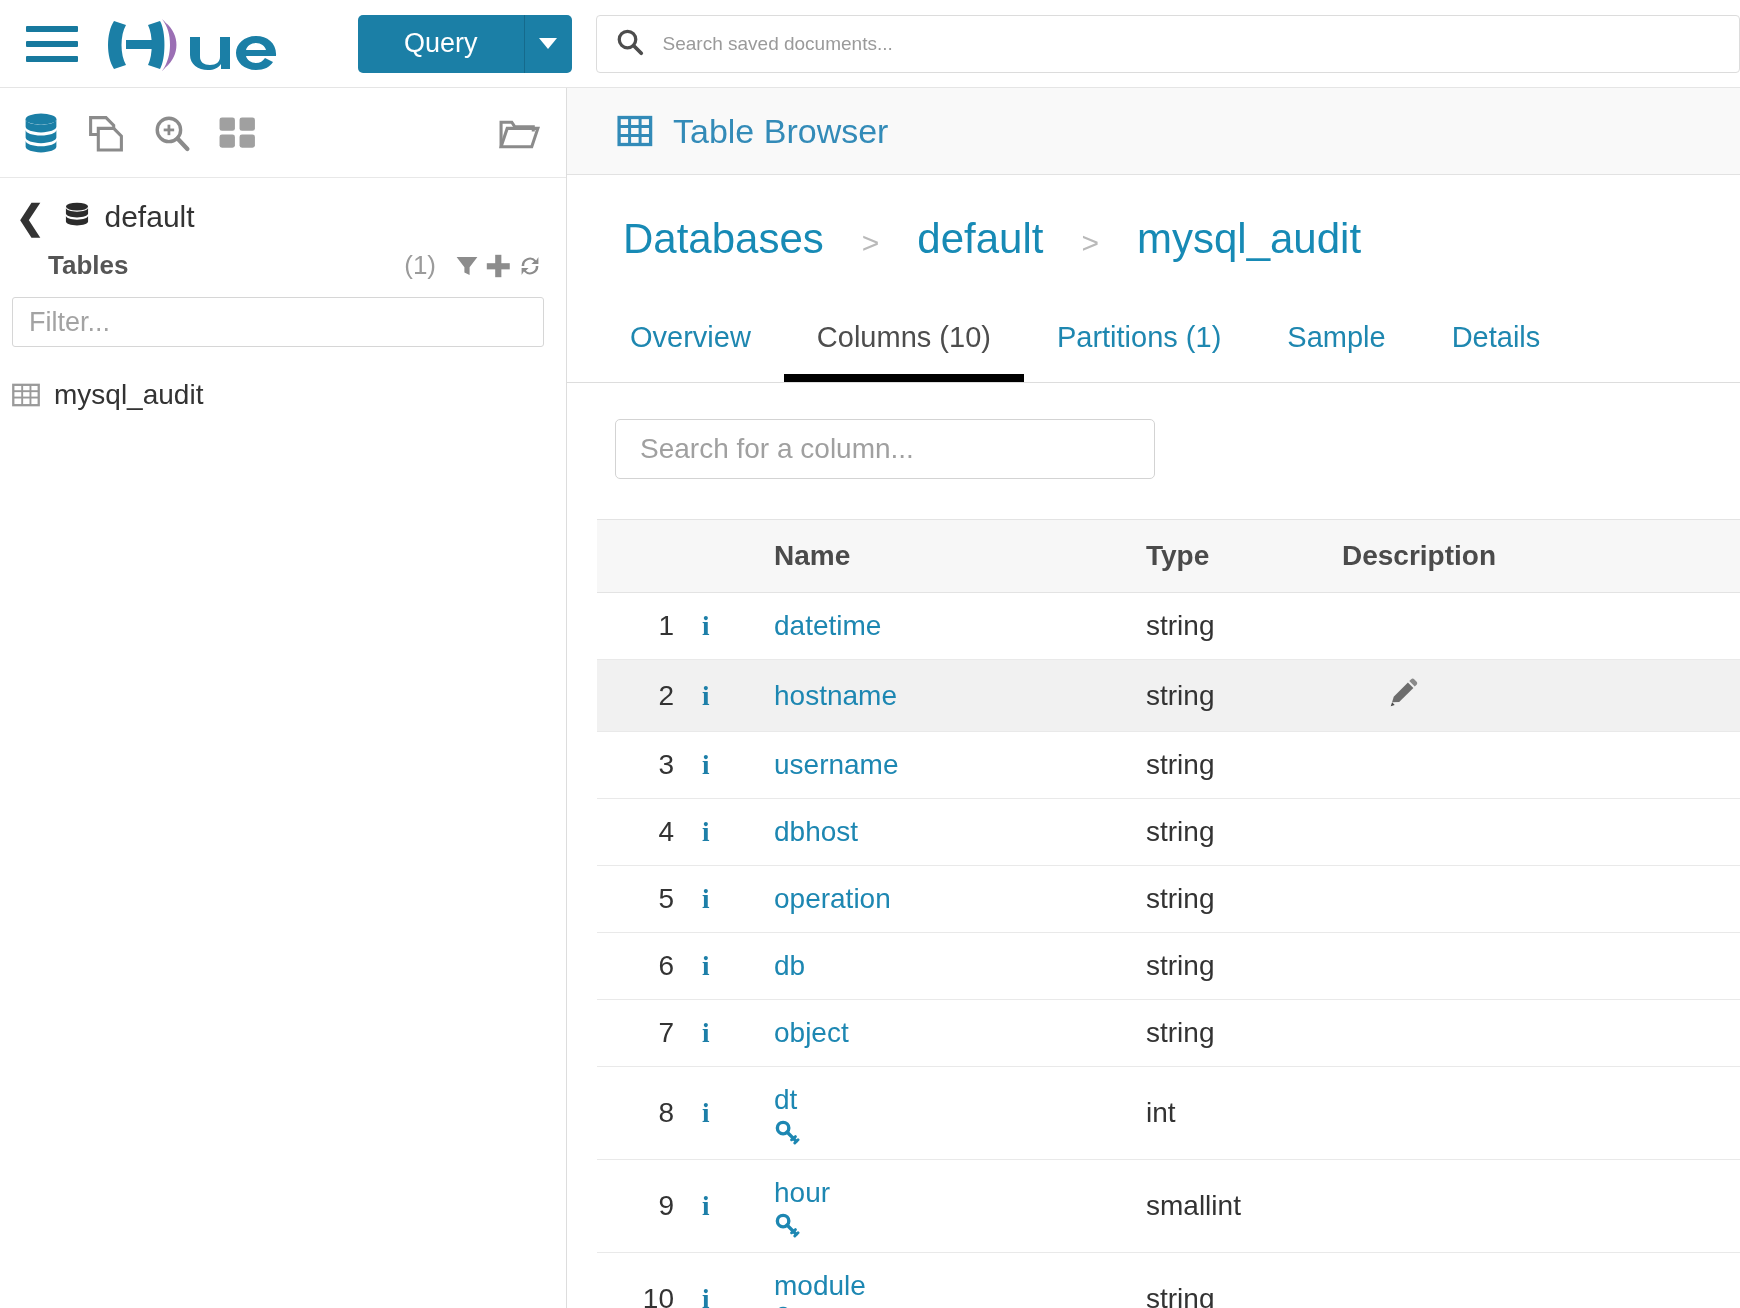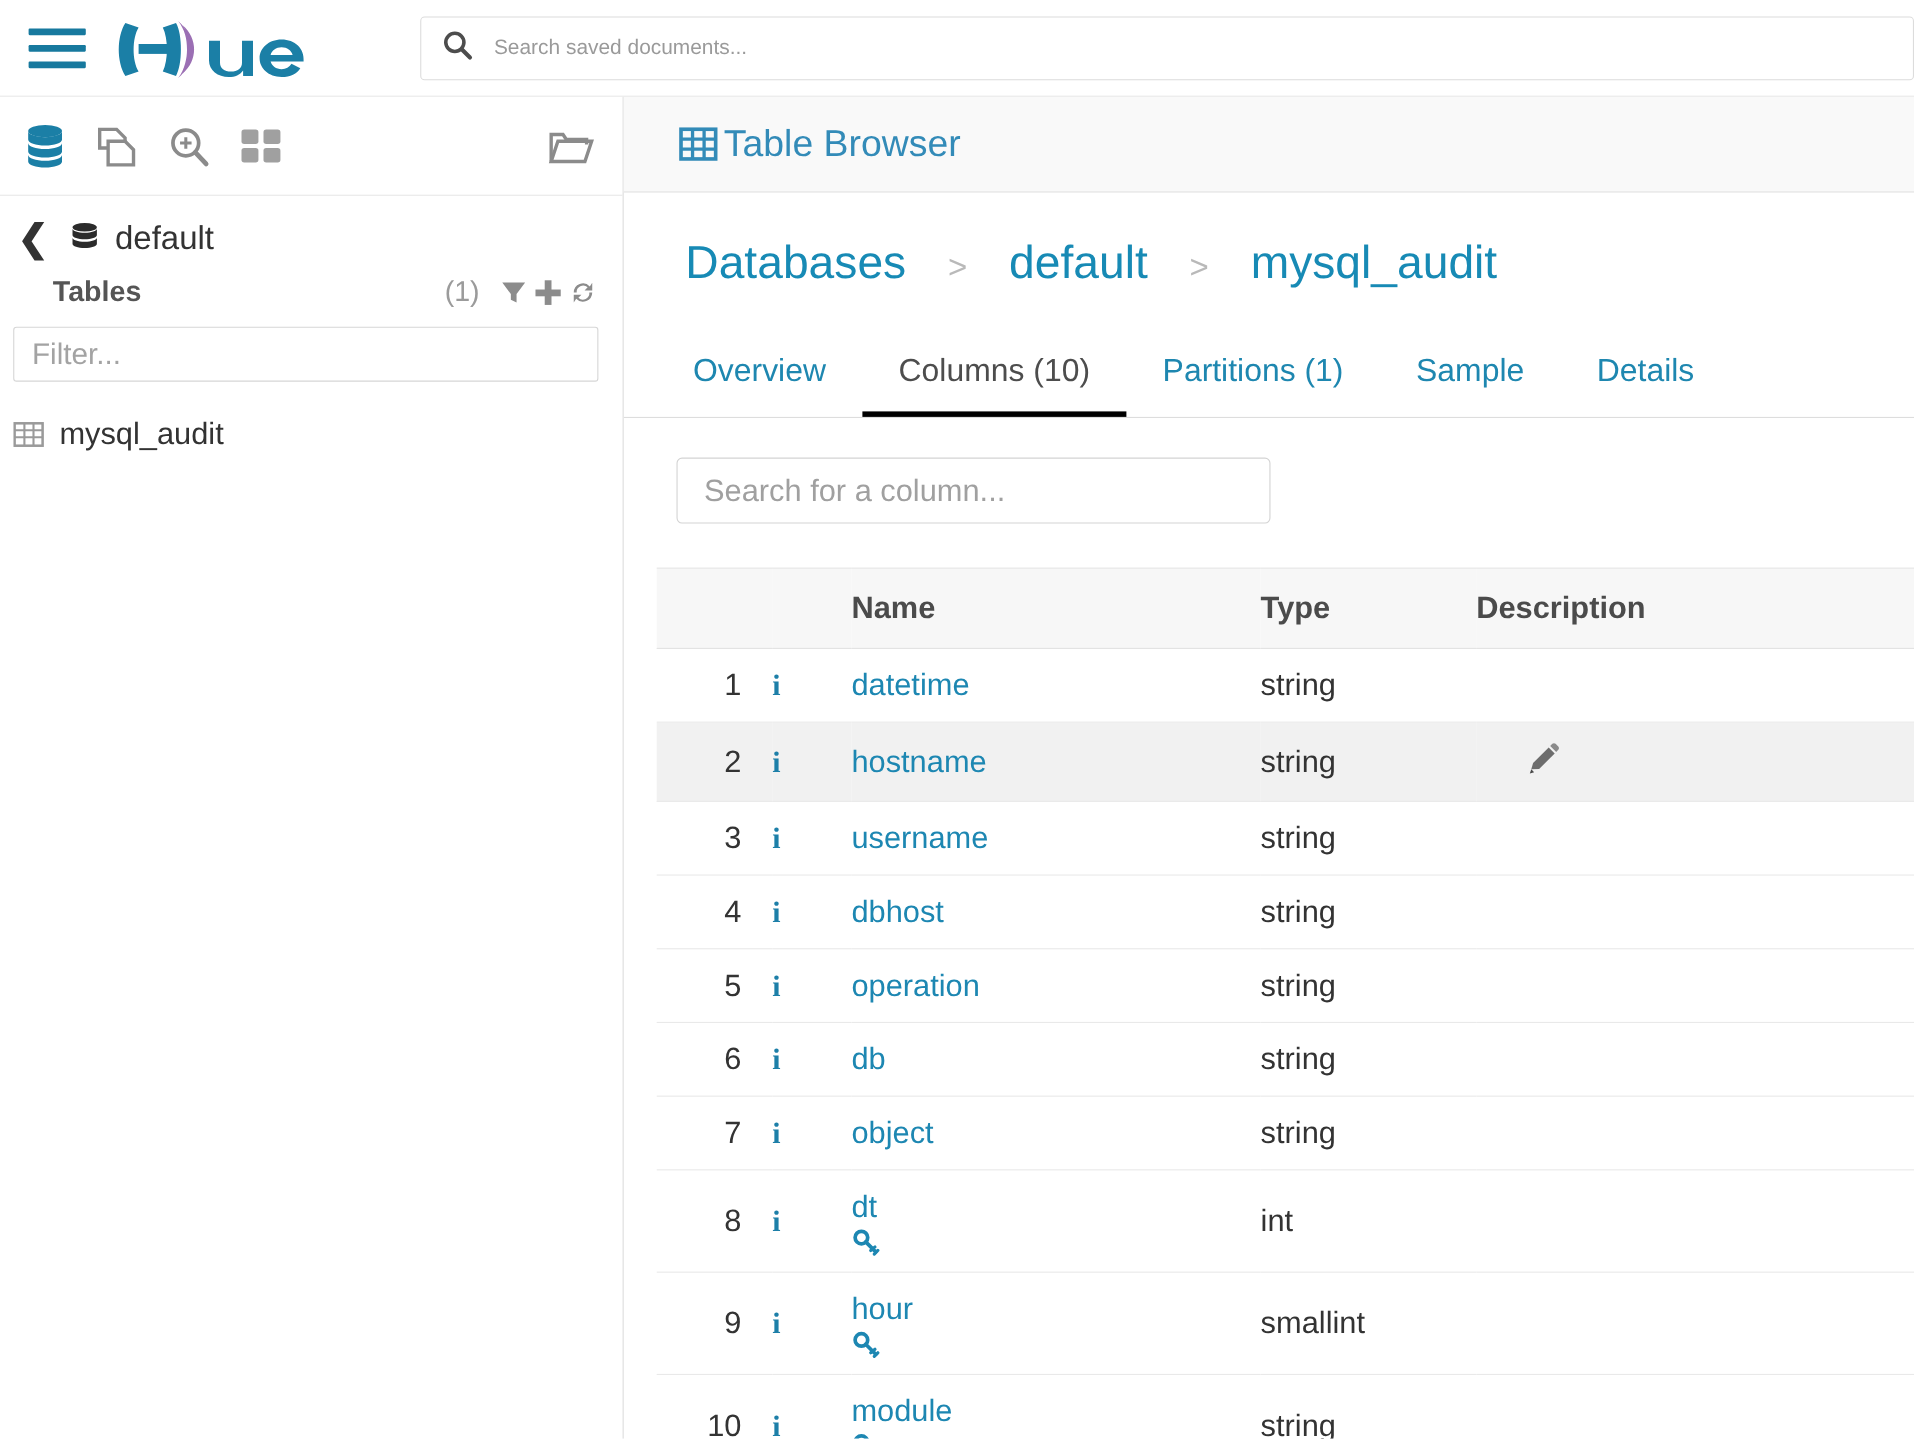--- a/index.html
+++ b/index.html
@@ -157,21 +157,21 @@
   }
 
   
   .right-panel { flex: 1; display: flex; flex-direction: column; min-width: 0; }
   .page-header {
     height: 90px;
     background: #f9f9f9;
     border-bottom: 1px solid #e2e2e2;
     display: flex; align-items: center;
     padding-left: 50px;
-    gap: 5px;
+    gap: 20px;
   }
   .page-title {
     font-size: 34px; color: #338bb8; font-weight: normal;
   }
 
   .content { padding: 40px 0 0 0; overflow: hidden; }
 
   .breadcrumb {
     display: flex; align-items: baseline;
     padding-left: 56px;
@@ -193,21 +193,21 @@
   .tab {
     font-size: 29px;
     color: #1e87b0;
     padding: 14px 33px 20px 33px;
     cursor: pointer;
     border-bottom: 4px solid transparent;
     white-space: nowrap;
   }
   .tab.active {
     color: #4d4d4d;
-    border-bottom: 5px solid #000000;
+    border-bottom: 8px solid #000000;
   }
 
   .col-search {
     margin: 36px 0 0 48px;
     width: 540px; height: 60px;
     border: 1px solid #d3d3d3;
     border-radius: 5px;
     display: flex; align-items: center;
     padding: 0 22px;
   }
@@ -278,20 +278,26 @@
 
       <path d="M62 8 C76 20 76 40 62 52 C70 40 70 20 62 8 Z" fill="#9b6fb4"></path>
       <path d="M58 4 C74 18 74 42 58 56 C64 48 66 38 66 30 C66 20 64 12 58 4 Z" fill="#9b6fb4"></path>
 
       <path d="M96 22 L96 42 C96 47 100 50 106 50 C112 50 116 47 116 42 L116 22 L126 22 L126 54 L117 54 L117 49 C114 53 110 55 104 55 C94 55 86 49 86 40 L86 22 Z" fill="#1b7fa6"></path>
 
       <path d="M152 21 C140 21 132 29 132 38 C132 47 140 55 152 55 C160 55 166 52 169 47 L161 43 C159 46 156 48 152 48 C147 48 143 45 142 41 L172 41 C173 29 164 21 152 21 Z M142 35 C143 31 147 28 152 28 C157 28 161 31 162 35 Z" fill="#1b7fa6"></path>
     </svg>
   </div>
 
+  <div class="query-btn-group">
+    <button class="query-btn">Query</button>
+    <button class="query-caret">
+      <span class="caret-tri"></span>
+    </button>
+  </div>
 
   <div class="search-wrap">
     <span class="mag">
       <svg width="30" height="30" viewBox="0 0 24 24">
         <circle cx="10" cy="10" r="6.6" fill="none" stroke="#4d4d4d" stroke-width="2.6"></circle>
         <line x1="15" y1="15" x2="21" y2="21" stroke="#4d4d4d" stroke-width="3" stroke-linecap="round"></line>
       </svg>
     </span>
     <input type="text" placeholder="Search saved documents..." style="">
   </div>

